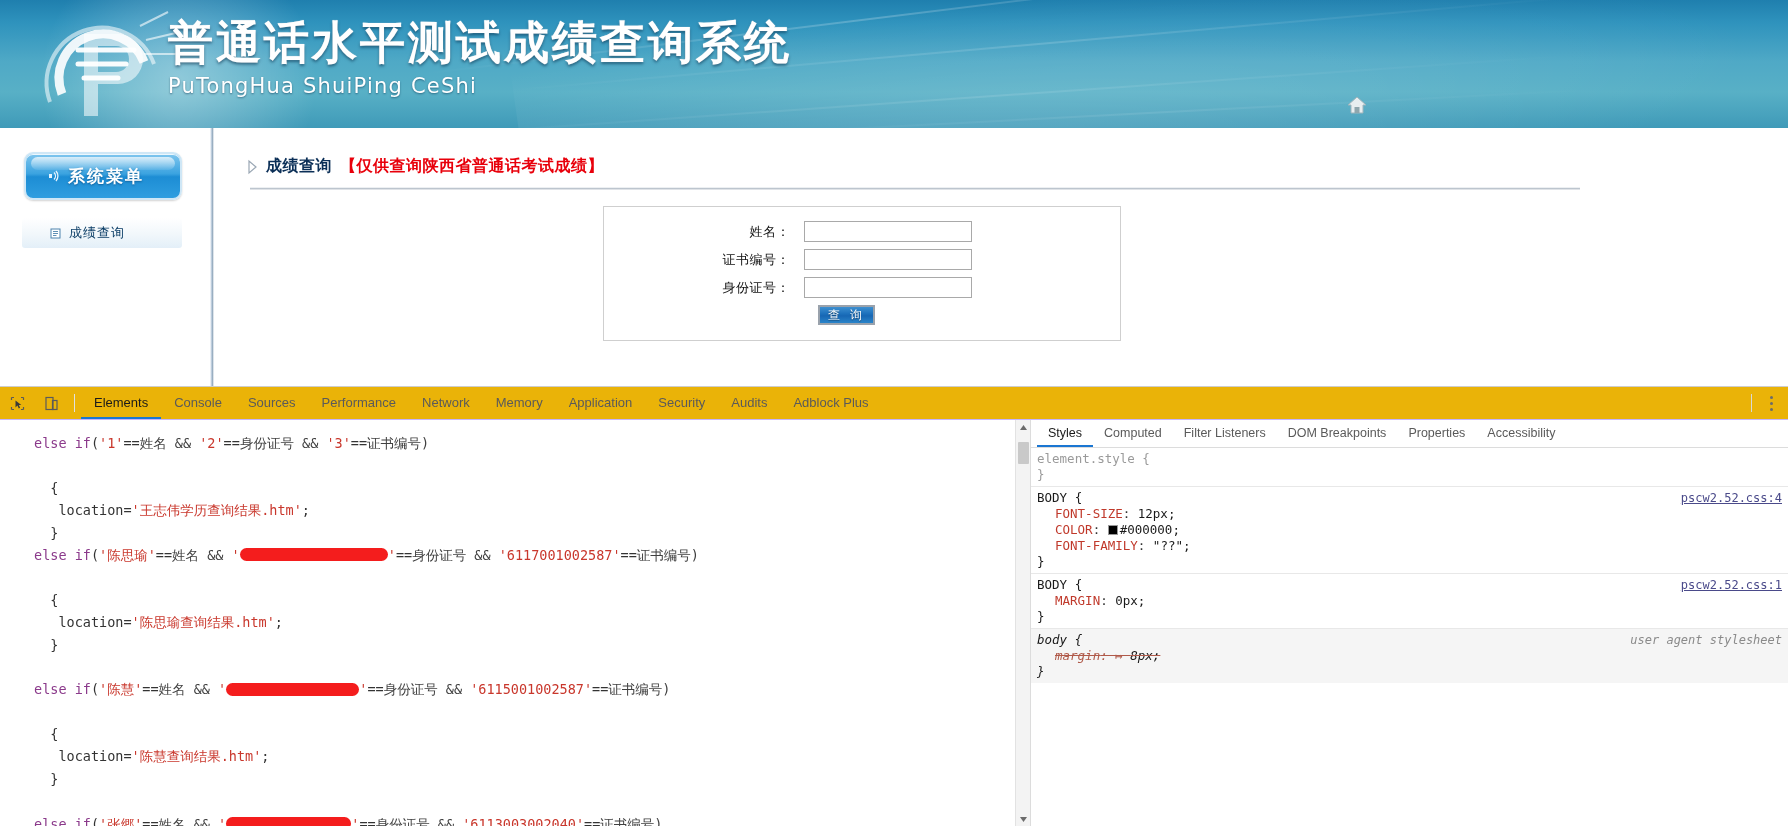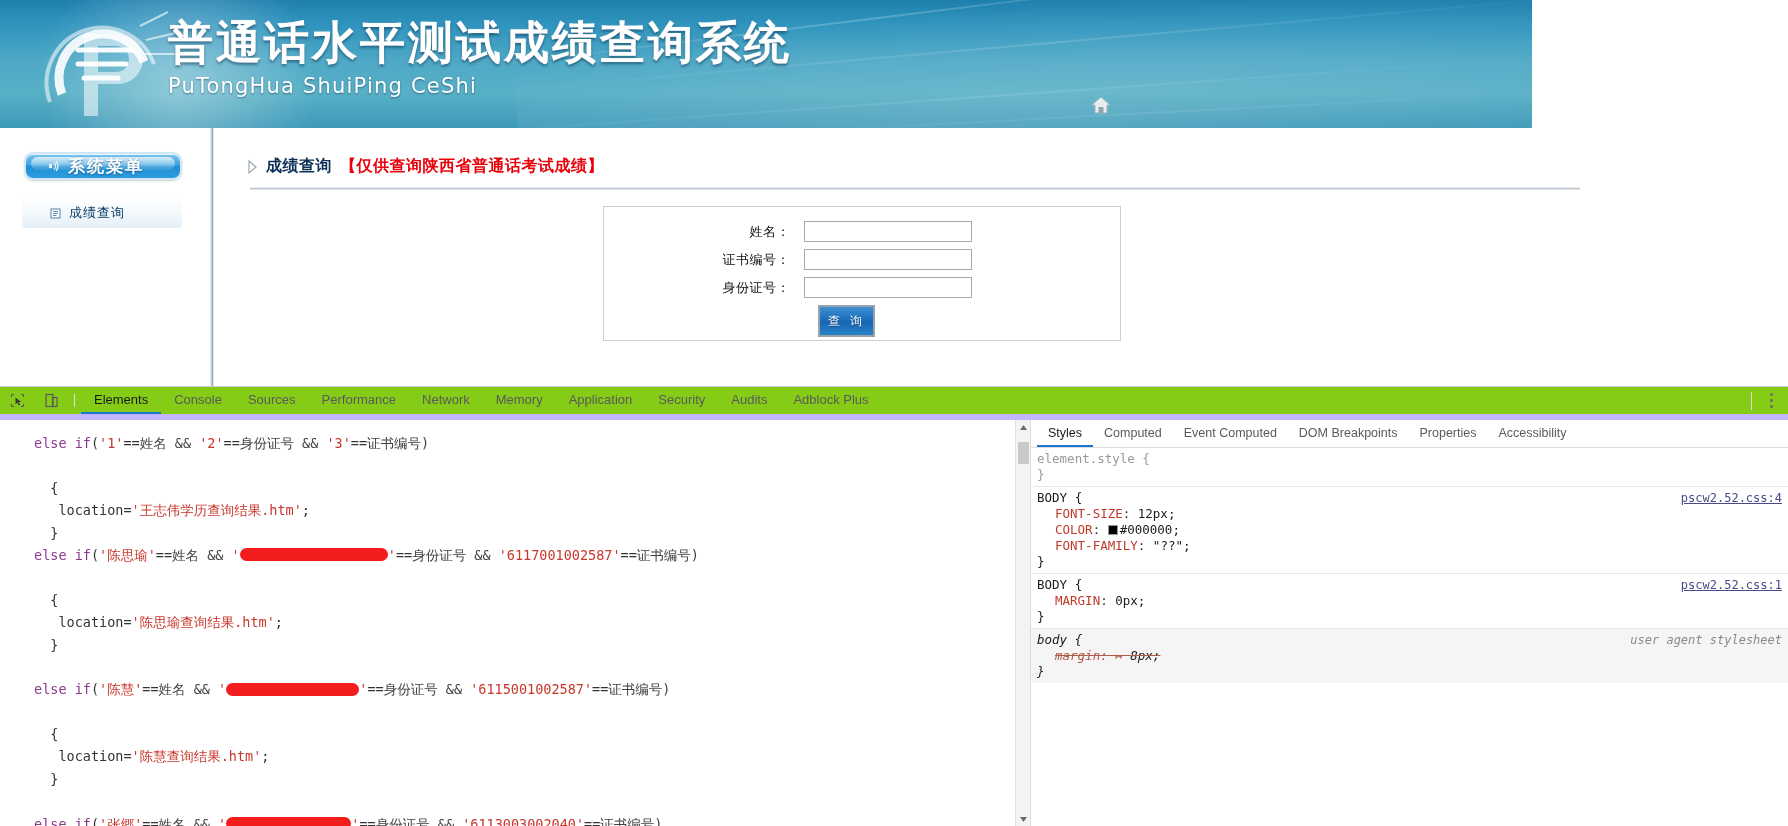--- a/index.html
+++ b/index.html
@@ -9,21 +9,21 @@
     width: 1788px; height: 826px;
     overflow: hidden;
     font-family: "Liberation Sans", "DejaVu Sans", sans-serif;
     background: #ffffff;
   }
   .page { position: relative; width: 1788px; height: 826px; }
 
   
   .banner {
     position: relative;
-    width: 1532px; height: 128px;
+    width: 1788px; height: 128px;
     background: linear-gradient(180deg,#1f7fae 0%,#2f93bd 18%,#4fa9c6 48%,#58b0c6 72%,#3f9ab8 100%);
     overflow: hidden;
   }
   .banner-swoosh {
     position: absolute; top: -60px; left: 520px;
     width: 1400px; height: 300px;
     background: radial-gradient(ellipse at 20% 60%, rgba(255,255,255,.18) 0%, rgba(255,255,255,0) 60%);
     transform: rotate(-8deg);
     pointer-events: none;
   }
@@ -93,21 +93,21 @@
   }
   .sidebar::after {
     content: "";
     position: absolute; right: 0; top: 0;
     width: 4px; height: 258px;
     background: linear-gradient(90deg,#ffffff 0%,#b8c9da 40%,#93a9bd 60%,#ffffff 100%);
   }
   .menu-header {
     position: relative;
     margin: 6px 0 0 24px;
-    width: 158px; height: 28px;
+    width: 158px; height: 48px;
     border-radius: 9px;
     background: linear-gradient(180deg,#7fc6ee 0%,#3ba3e0 45%,#1d8dd4 52%,#2f9ee0 100%);
     border: 2px solid #cfe7f6;
     box-shadow: 0 1px 2px rgba(0,0,0,.18), inset 0 1px 0 rgba(255,255,255,.85);
     display: flex; align-items: center;
     cursor: pointer;
   }
   .menu-header::before {
     content:"";
     position:absolute; left:5px; right:5px; top:3px; height:13px;
@@ -200,21 +200,21 @@
     border: 1px solid #a9a9a9;
     background: #ffffff;
     font-family: "Liberation Sans", sans-serif;
     font-size: 12px;
     padding: 0 3px;
     outline: none;
   }
   .form-actions { display: flex; margin-top: 2px; }
   .submit-btn {
     margin-left: 214px;
-    width: 57px; height: 32px;
+    width: 57px; height: 20px;
     background: linear-gradient(180deg,#3d8fd0 0%,#1b6fbb 45%,#1767b4 55%,#2a84c9 100%);
     border: 2px solid #9aa2ac;
     color: #ffffff;
     font-family: "DejaVu Sans", sans-serif;
     font-size: 12px;
     letter-spacing: 3px;
     cursor: pointer;
     text-shadow: 0 1px 1px rgba(0,0,0,.45);
     padding: 0;
   }
@@ -224,22 +224,22 @@
     position: relative;
     width: 1788px; height: 440px;
     background: #ffffff;
     border-top: 1px solid #cdcdcd;
     font-family: "Liberation Sans", sans-serif;
   }
   .dt-toolbar {
     position: relative;
     height: 33px;
     display: flex; align-items: stretch;
-    border-bottom: 6px solid #c4b5fd;
-    background: #84cc16;
+    border-bottom: 1px solid #c4b5fd;
+    background: #eab308;
   }
   .dt-tool-btn {
     width: 34px; display: flex; align-items: center; justify-content: center;
     cursor: pointer;
   }
   .dt-tool-sep { width: 1px; background: #e0e0e0; margin: 7px 6px; }
   .dt-tabs { display: flex; align-items: stretch; }
   .dt-tab {
     display: flex; align-items: center;
     padding: 0 13px;
@@ -550,21 +550,21 @@
                 <path d="M4.5 6 L1 1 L8 1 Z" fill="#6b6b6b"></path>
               </svg>
           </div>
         </div>
       </div>
 
       <div class="dt-styles">
         <div class="st-tabs">
           <div class="st-tab active">Styles</div>
           <div class="st-tab">Computed</div>
-          <div class="st-tab">Event Computed</div>
+          <div class="st-tab">Filter Listeners</div>
           <div class="st-tab">DOM Breakpoints</div>
           <div class="st-tab">Properties</div>
           <div class="st-tab">Accessibility</div>
         </div>
 
 
         <div class="css-rules" id="css-rules">
             <div class="css-rule muted">
               <div class="sel">element.style {</div>
               <div class="sel">}</div>

